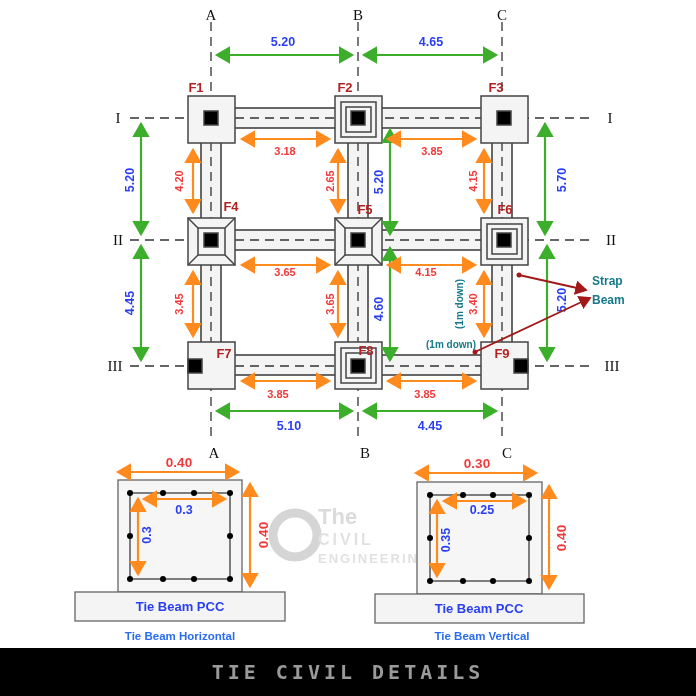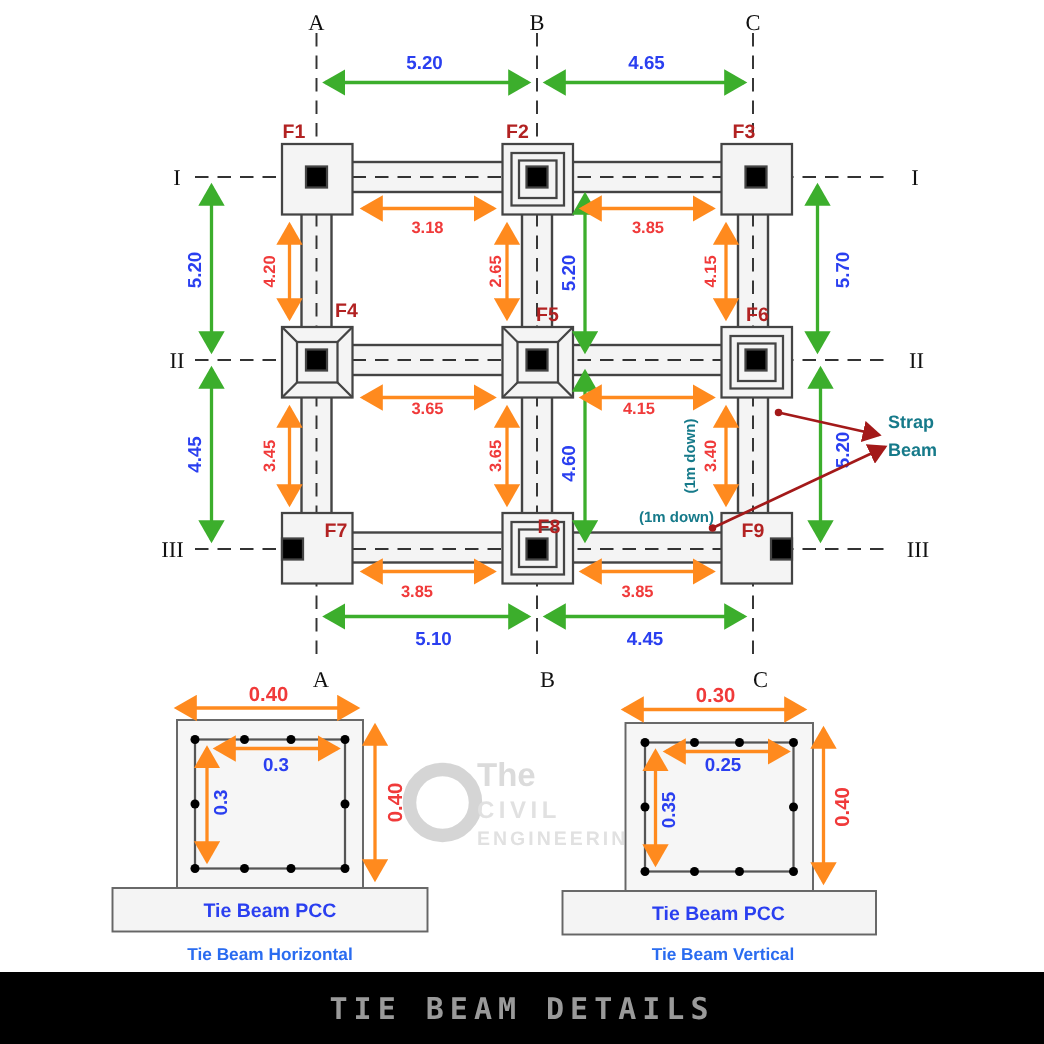--- a/index.html
+++ b/index.html
@@ -269,14 +269,14 @@
     <text class="dim-blue" x="482" y="514" text-anchor="middle">0.25</text>
     <text class="dim-blue" transform="translate(450,540) rotate(-90)" text-anchor="middle">0.35</text>
     <rect x="375" y="594" width="209" height="29" fill="#f4f4f4" stroke="#666" stroke-width="1.3"></rect>
     <text class="pcc" x="479" y="613" text-anchor="middle">Tie Beam PCC</text>
     <text class="cap" x="482" y="640" text-anchor="middle">Tie Beam Vertical</text>
   </g>
 </svg>
 </div>
 
 <div id="footer">
-  <span>TIE BEAM DETAILS</span>
+  <span>TIE CIVIL DETAILS</span>
 </div>
 
 </body></html>

